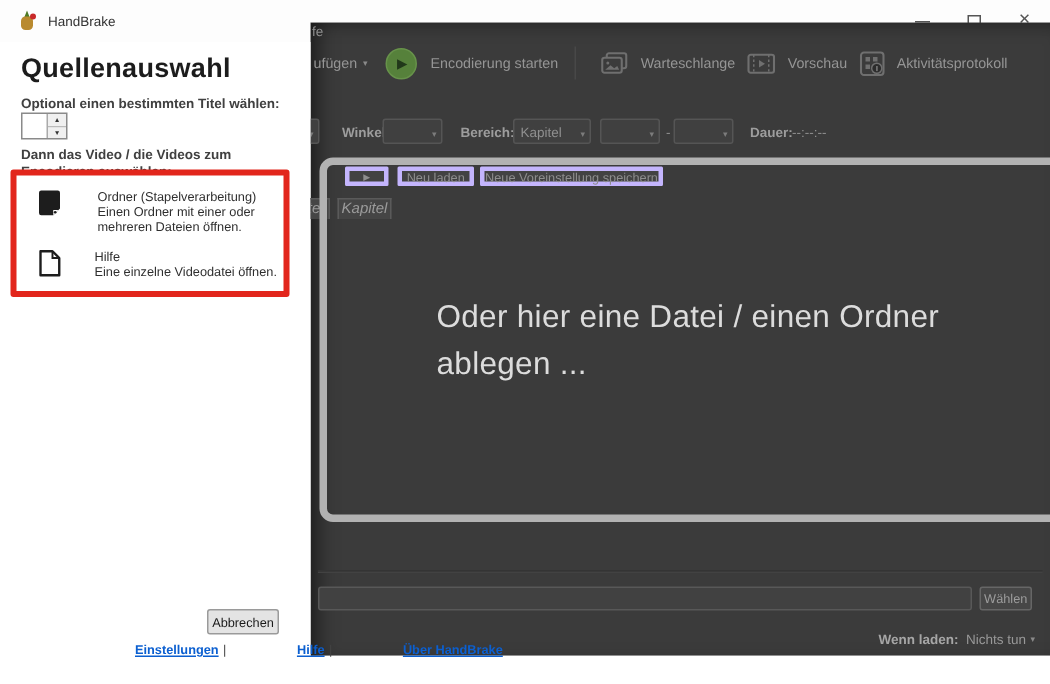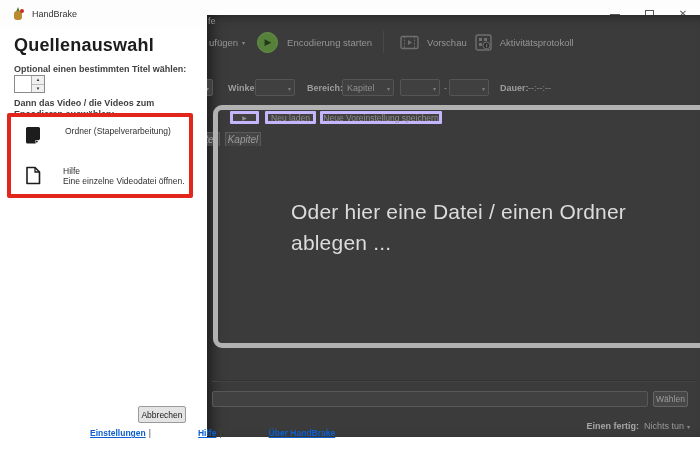--- a/index.html
+++ b/index.html
@@ -133,20 +133,29 @@
     <div class="tb-add">
       <span>ufügen</span>
       <span class="tb-caret">▾</span>
     </div>
     <div class="play-btn">
       <span class="play-glyph">▶</span>
     </div>
     <span class="tb-label">Encodierung starten</span>
     <span class="tb-sep"></span>
     <div class="tb-item">
+      <svg class="tb-ic" width="19" height="17" viewBox="0 0 19 17">
+        <rect x="4.5" y="1.5" width="13" height="10" rx="1.5" fill="none" stroke="#6f6f6f" stroke-width="1.4"></rect>
+        <rect x="1.5" y="4.5" width="13" height="10" rx="1.5" fill="#3b3b3b" stroke="#6f6f6f" stroke-width="1.4"></rect>
+        <circle cx="5.2" cy="8" r="1" fill="#6f6f6f"></circle>
+        <path d="M3.5 12.5 L7 9.5 L9.5 11.5 L11.5 10 L12.8 12.5 Z" fill="#6f6f6f"></path>
+      </svg>
+      <span>Warteschlange</span>
+    </div>
+    <div class="tb-item">
       <svg class="tb-ic" width="19" height="15" viewBox="0 0 19 15">
         <rect x="1" y="1.5" width="17" height="12" rx="1.5" fill="none" stroke="#6f6f6f" stroke-width="1.4"></rect>
         <line x1="4.5" y1="1.5" x2="4.5" y2="13.5" stroke="#6f6f6f" stroke-width="1" stroke-dasharray="1.6 1.6"></line>
         <line x1="14.5" y1="1.5" x2="14.5" y2="13.5" stroke="#6f6f6f" stroke-width="1" stroke-dasharray="1.6 1.6"></line>
         <path d="M8 5 L12 7.5 L8 10 Z" fill="#6f6f6f"></path>
       </svg>
       <span>Vorschau</span>
     </div>
     <div class="tb-item">
       <svg class="tb-ic" width="17" height="17" viewBox="0 0 17 17">
@@ -213,21 +222,21 @@
     <div class="drop-msg">Oder hier eine Datei / einen Ordner ablegen ...</div>
   </div>
 
   <div class="bottom-divider"></div>
   <div class="dest-input"><span></span></div>
   <div class="choose-btn">
       <span>Wählen</span>
     </div>
 
   <div class="statusbar">
-    <span class="status-label">Einen fertig:</span>
+    <span class="status-label">Wenn laden:</span>
     <span class="status-value">
       <span>Nichts tun</span>
       <span class="status-caret">▾</span>
     </span>
   </div>
 </div>
 
 <div class="dialog">
   <div class="dlg-heading">Quellenauswahl</div>
   <div class="dlg-optional">Optional einen bestimmten Titel wählen:</div>
@@ -248,20 +257,21 @@
 
   <div class="red-box">
     <div class="option-row" style="top:9px;">
       <svg width="18" height="19" viewBox="0 0 18 19">
         <path d="M2.5 1 h11 a1.5 1.5 0 0 1 1.5 1.5 v10.5 l-4.5 4.5 h-8 a1.5 1.5 0 0 1 -1.5 -1.5 v-13.5 a1.5 1.5 0 0 1 1.5 -1.5 z" fill="#1d1d1d"></path>
         <path d="M10.5 17.5 v-3.5 h3.5 z" fill="#ffffff"></path>
         <circle cx="11.8" cy="15.5" r="0.9" fill="#1d1d1d"></circle>
       </svg>
       <span class="opt-text">
         <span class="opt-title">Ordner (Stapelverarbeitung)</span>
+        <span class="opt-desc">Einen Ordner mit einer oder mehreren Dateien öffnen.</span>
       </span>
     </div>
     <div class="option-row" style="top:49px;">
       <svg width="16" height="19" viewBox="0 0 16 19">
         <path d="M2 1.5 h8 l4.5 4.5 v11.5 h-12.5 z" fill="#ffffff" stroke="#1d1d1d" stroke-width="1.6" stroke-linejoin="round"></path>
         <path d="M10 1.5 v4.5 h4.5" fill="none" stroke="#1d1d1d" stroke-width="1.3"></path>
       </svg>
       <span class="opt-text">
         <span class="opt-title">Hilfe</span>
         <span class="opt-desc">Eine einzelne Videodatei öffnen.</span>

